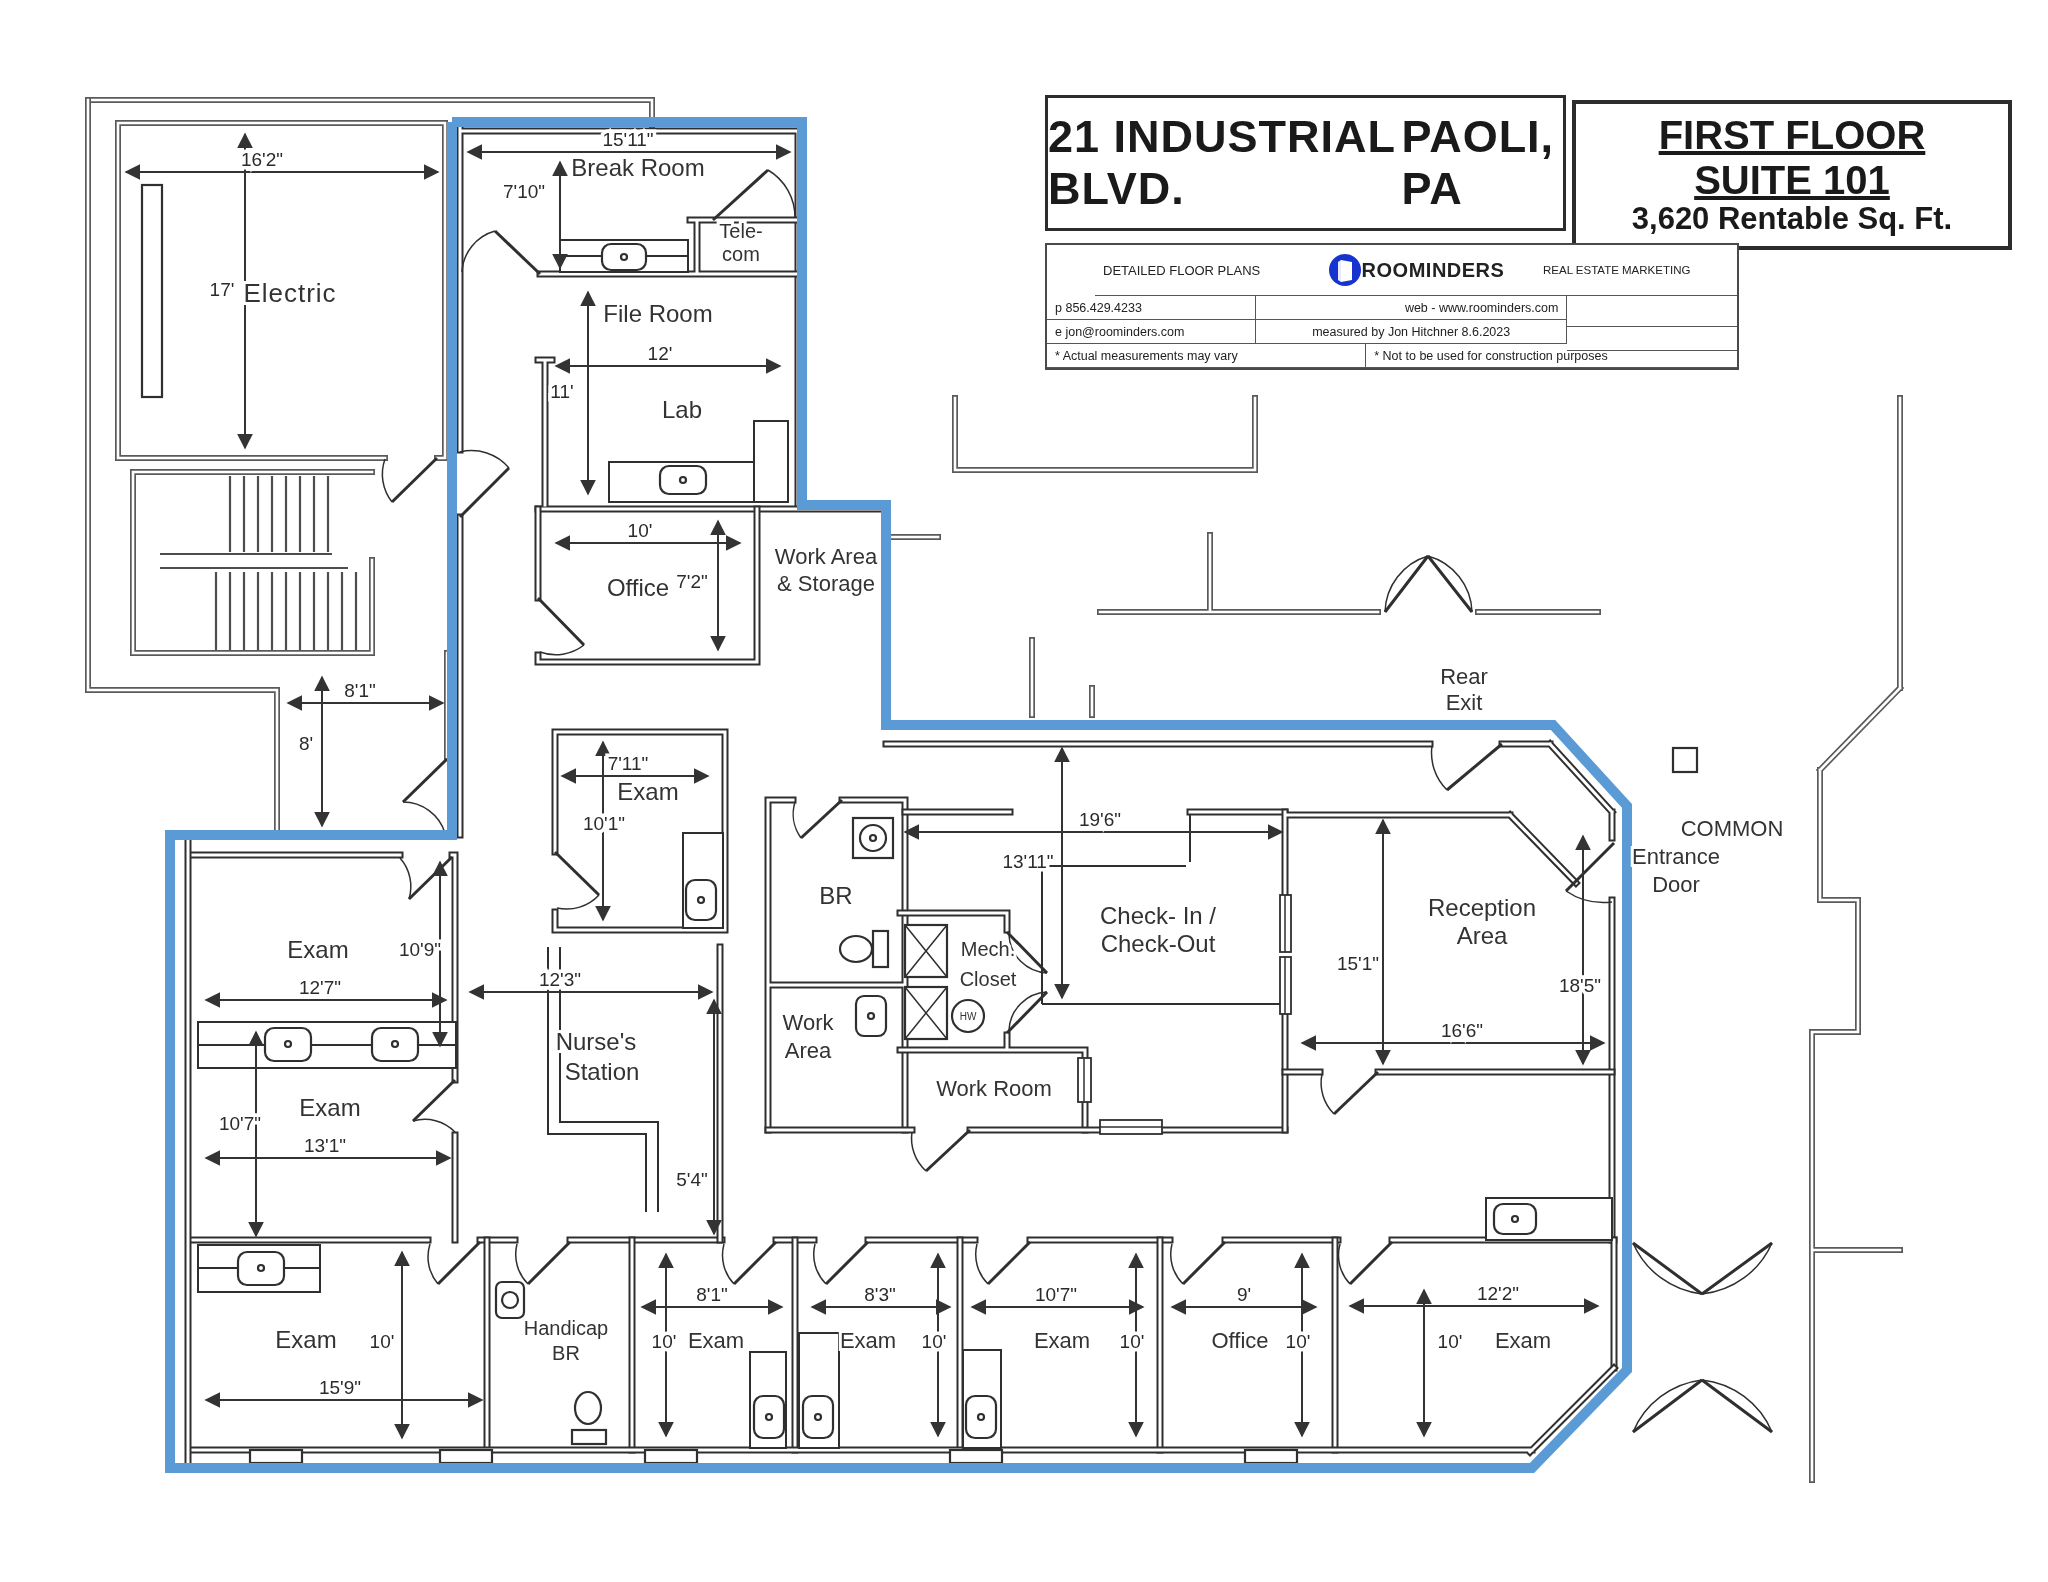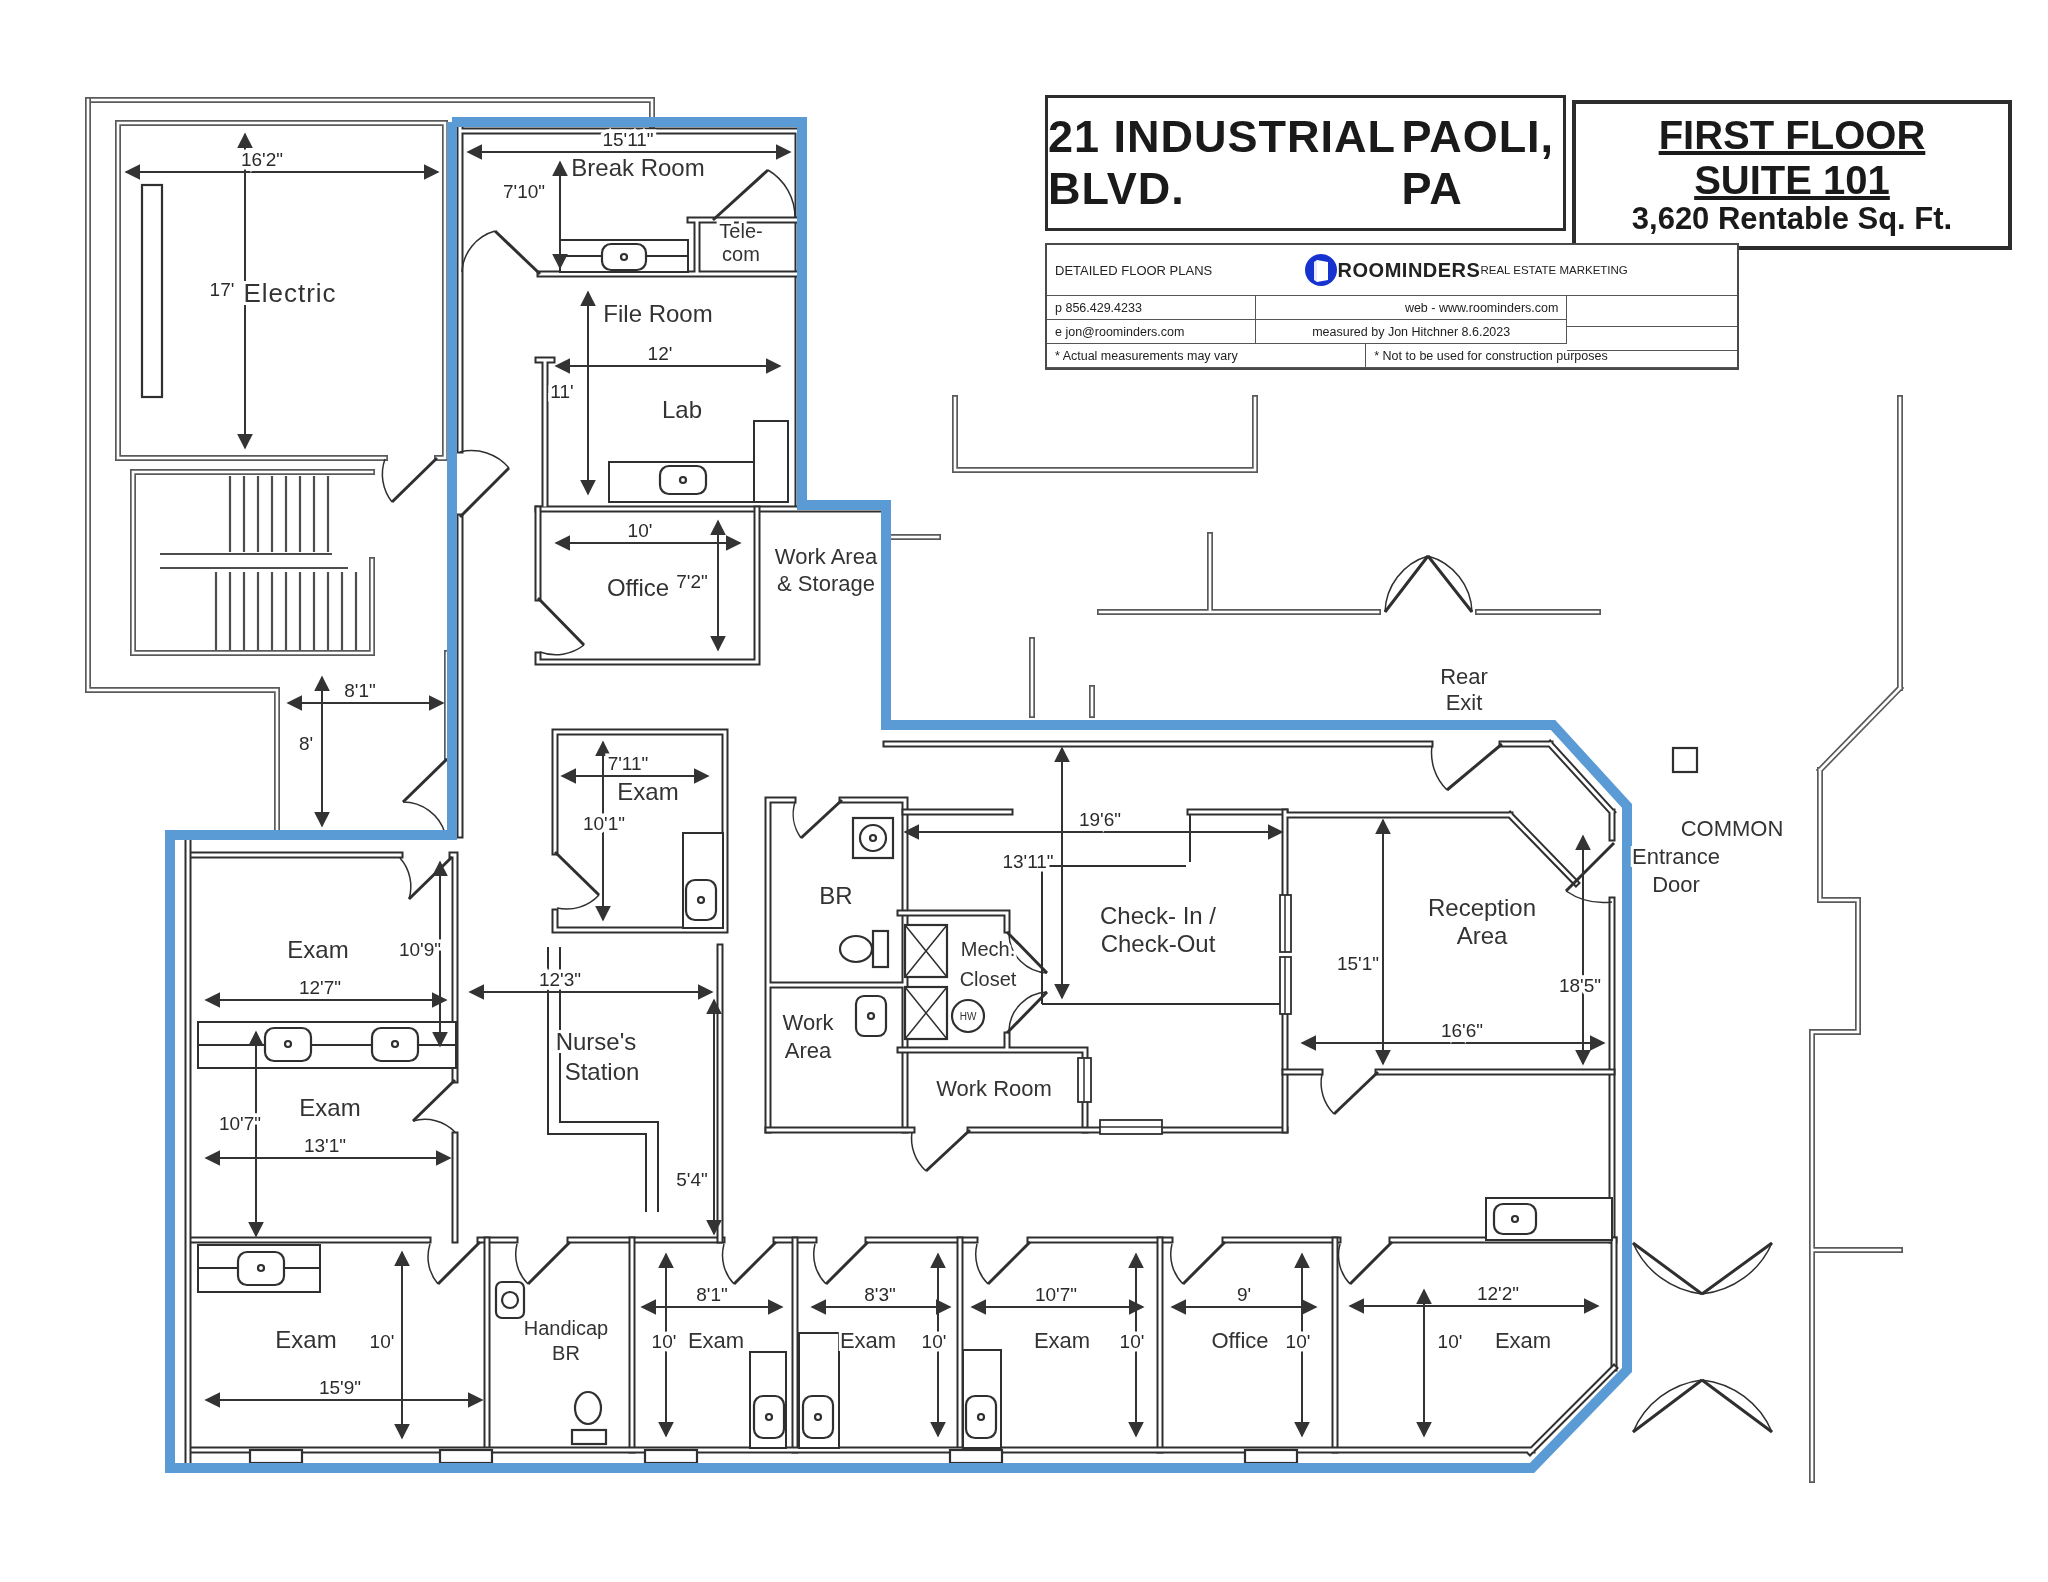--- a/index.html
+++ b/index.html
@@ -31,24 +31,24 @@
   .tb1{position:absolute;left:1045px;top:95px;width:515px;height:130px;border:3px solid #2c2c2c;
        display:flex;flex-direction:row;align-items:center;justify-content:center;
        font-weight:600;font-size:45px;color:#1a1a1a;letter-spacing:1px;line-height:1.15;}
   .tb2{position:absolute;left:1572px;top:100px;width:432px;height:142px;border:4px solid #2c2c2c;
        display:flex;flex-direction:column;align-items:center;justify-content:center;
        font-weight:600;color:#1a1a1a;line-height:1.12;}
   .tb2 .u{font-size:40px;text-decoration:underline;}
   .tb2 .s{font-size:31px;font-weight:600;text-align:center;}
   .vb{position:absolute;left:1045px;top:243px;width:690px;border:2px solid #4a4a4a;
       font-size:12.5px;color:#222;background:#fff;}
-  .vb .r1{display:flex;align-items:center;height:50px;border-bottom:1px solid #555;padding:0 8px;gap:0;}
+  .vb .r1{display:flex;align-items:center;height:50px;border-bottom:1px solid #555;padding:0 8px;gap:0;margin-left:48px;}
   .vb .r1 .l{flex:1;font-size:13px;}
   .vb .r1 .b{font-size:20px;font-weight:700;letter-spacing:.5px;}
-  .vb .r1 .r{flex:1;text-align:left;font-size:11.5px;}
+  .vb .r1 .r{flex:1;text-align:center;font-size:11.5px;}
   .vb .row{display:flex;height:24px;line-height:24px;}
   .vb .row div{border-right:1px solid #555;border-bottom:1px solid #555;padding:0 8px;
                white-space:nowrap;overflow:hidden;}
   .vb .row div:last-child{border-right:none;}
   .vb .c1{width:30%;} .vb .c2{width:46%;} .vb .c3{width:24%;margin-top:30px;}
   .vb .h1{width:46%;} .vb .h2{width:54%;}
   .logo{display:inline-flex;width:34px;height:34px;flex:0 0 34px;}
 </style>
 </head>
 <body>

